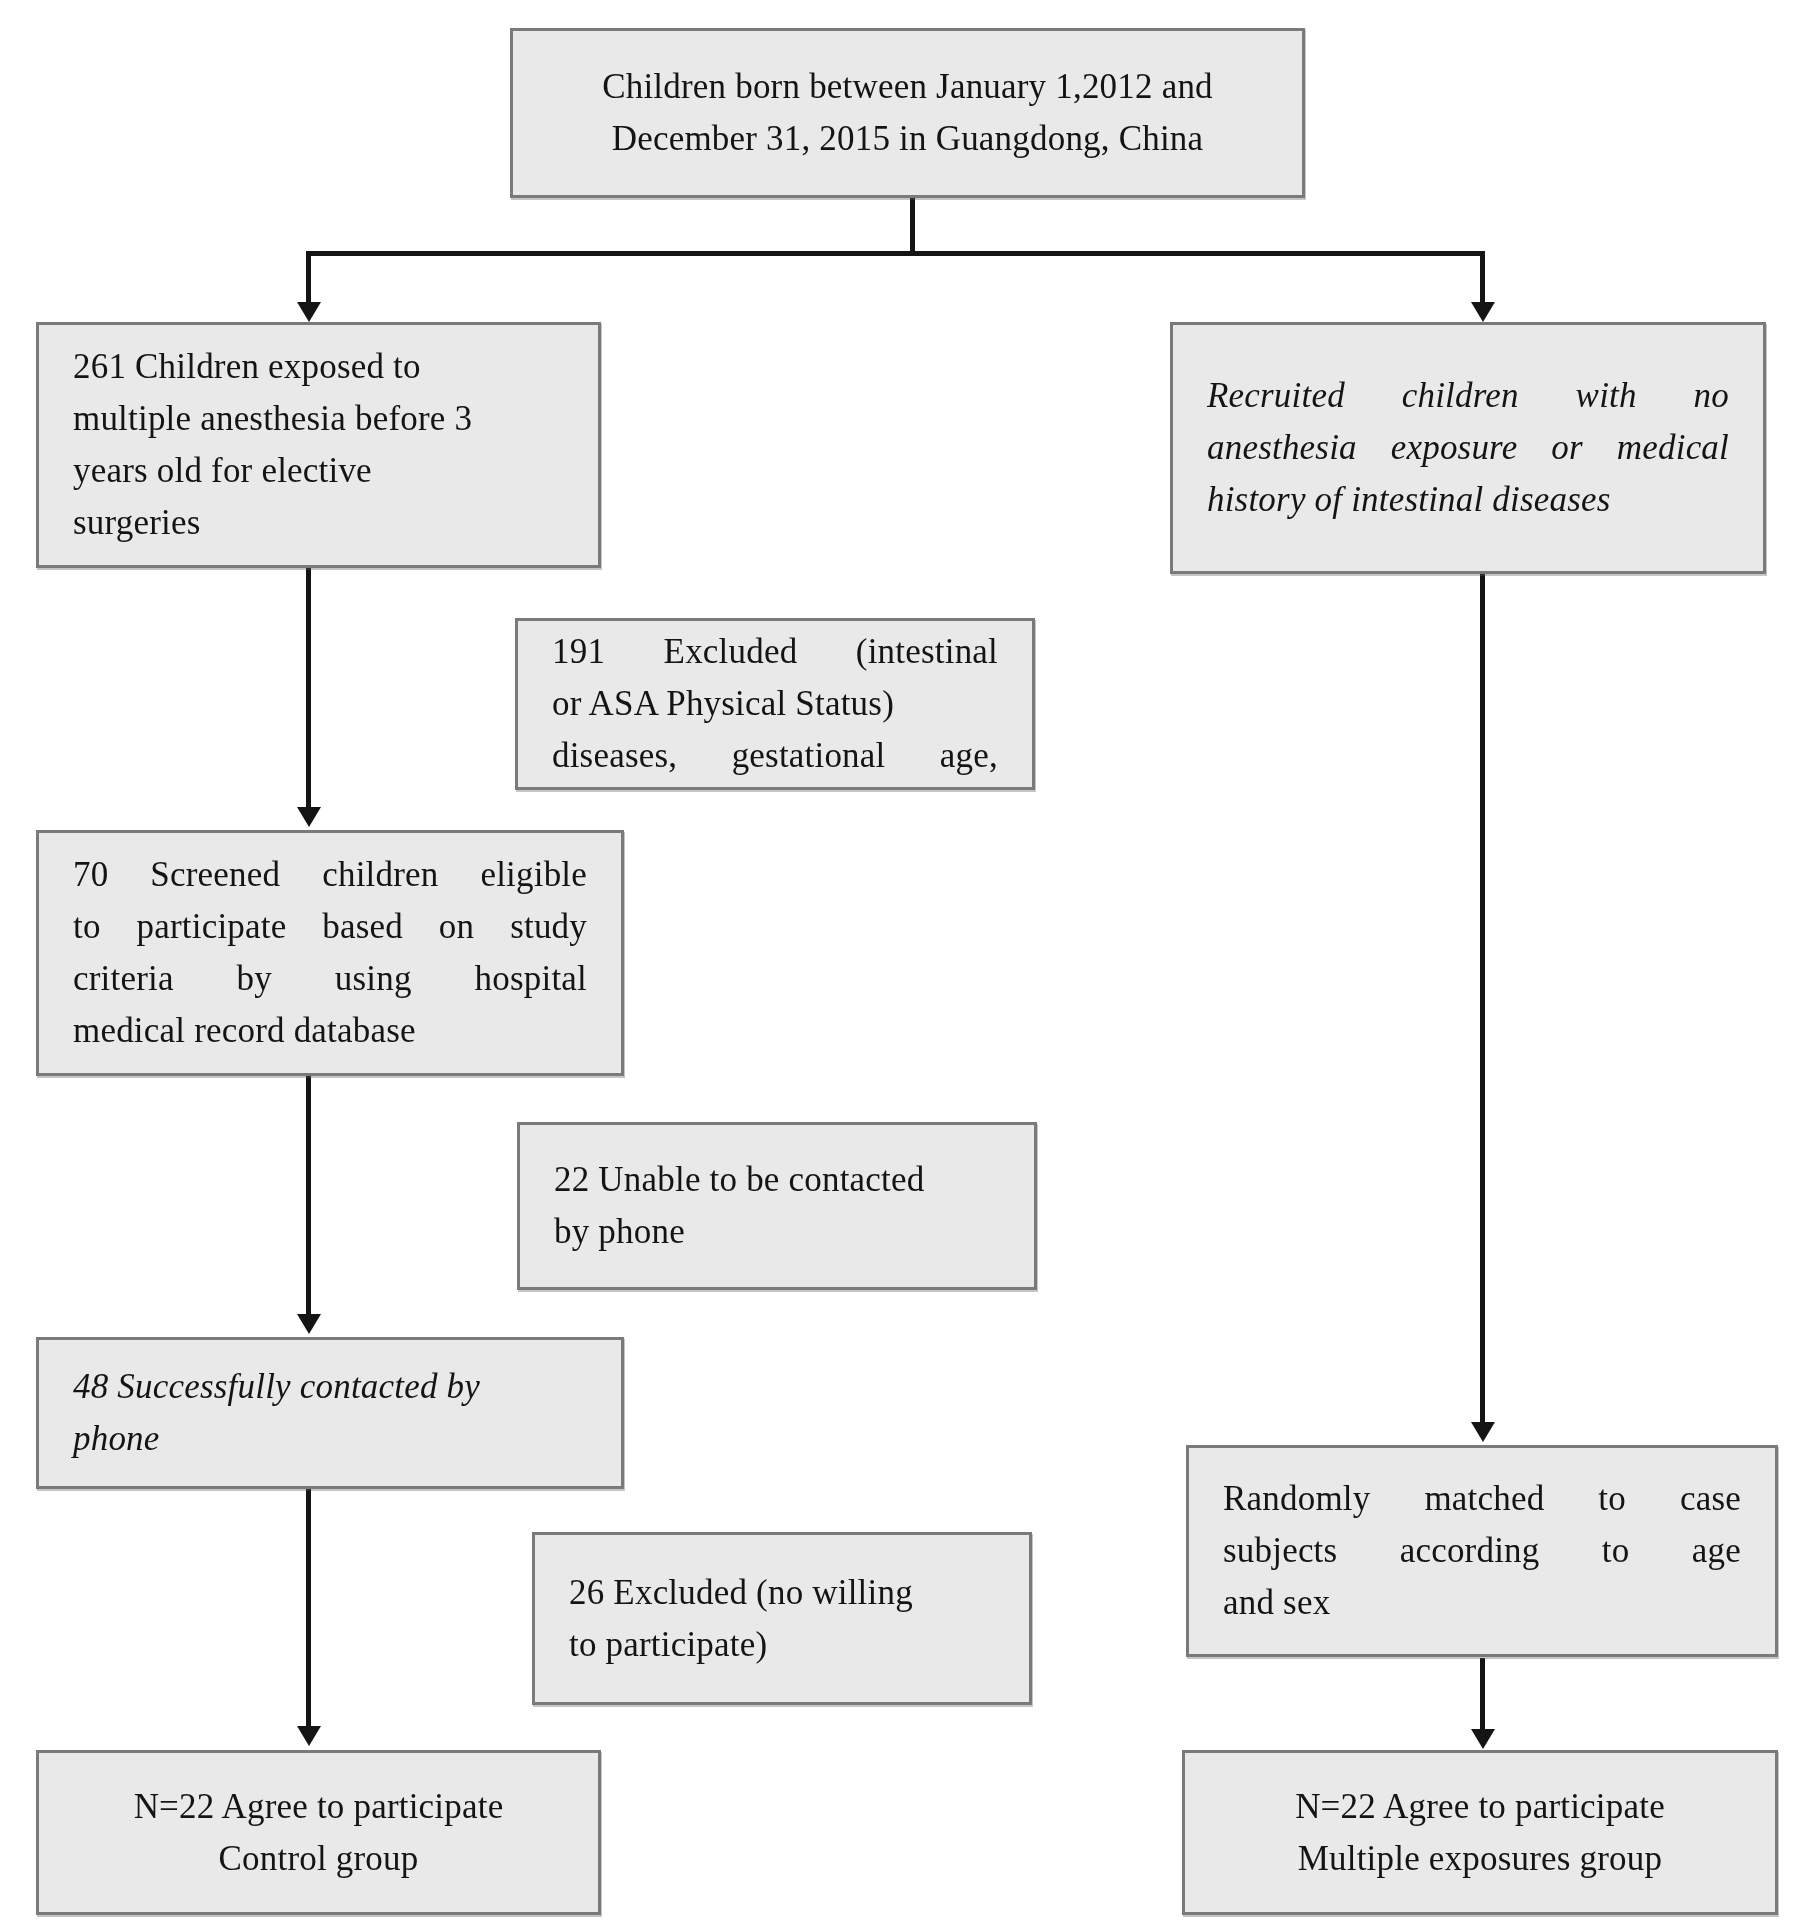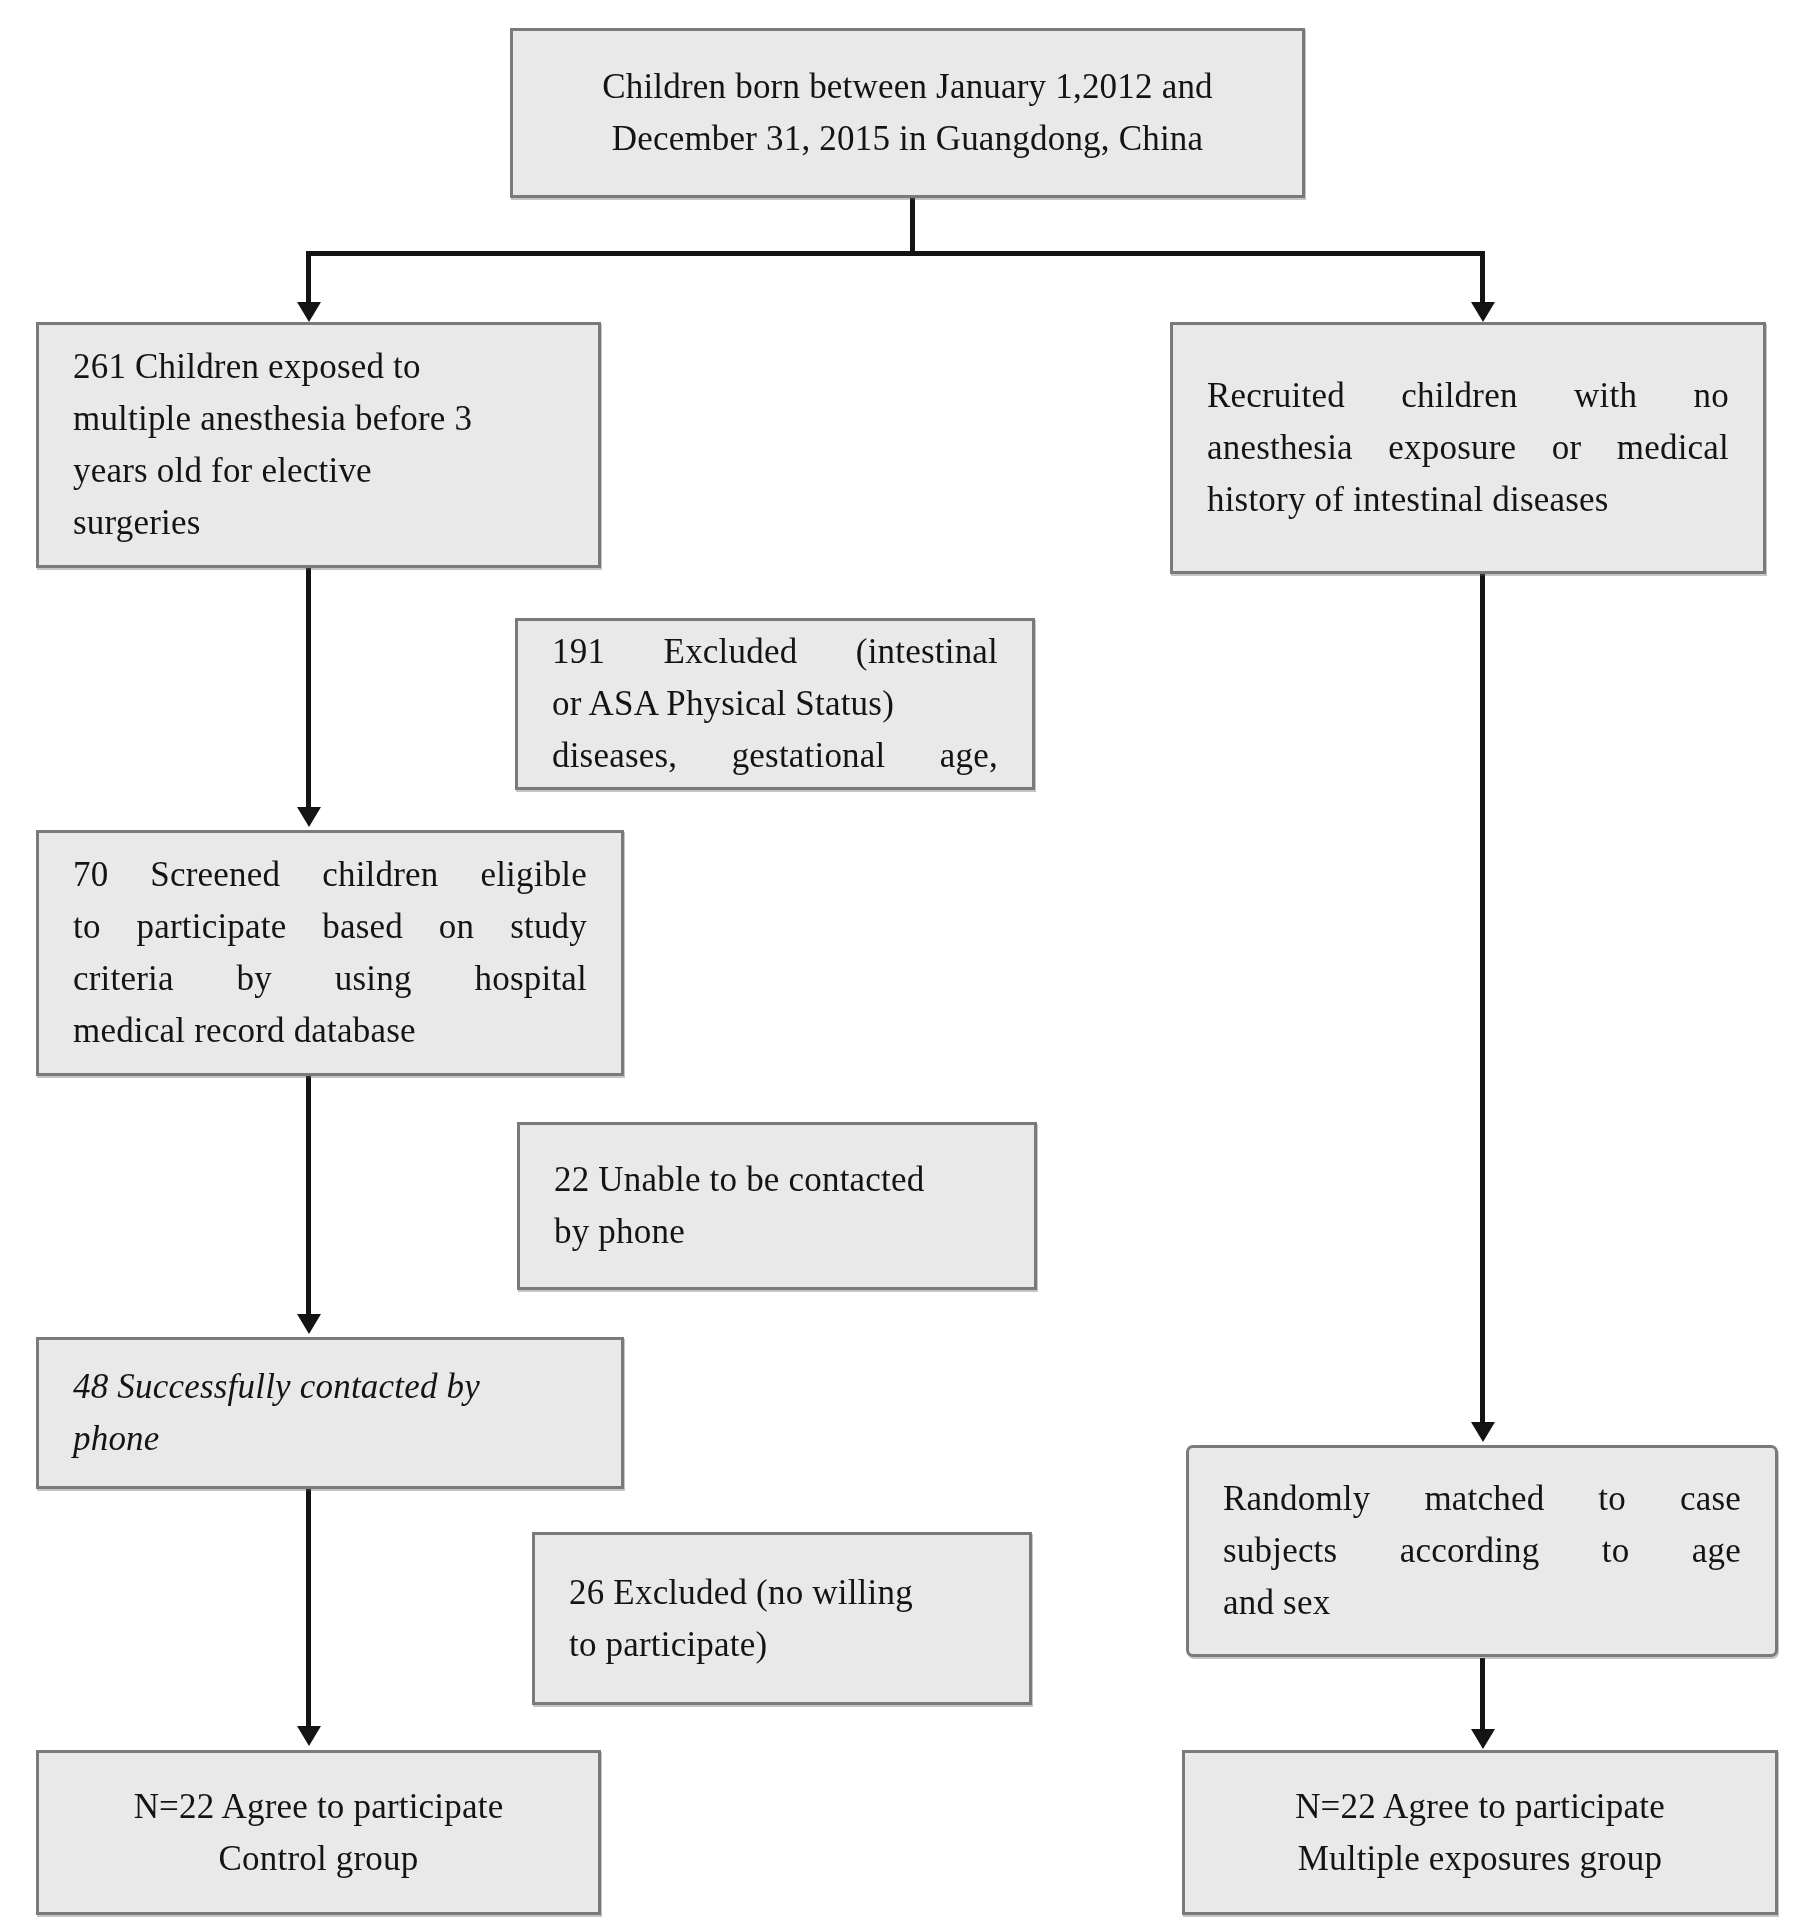--- a/index.html
+++ b/index.html
@@ -109,27 +109,27 @@
   <div class="node left" style="left:532px;top:1532px;width:500px;height:173px;">
       <div class="nline">26 Excluded (no willing</div>
       <div class="nline last">to participate)</div>
     </div>
 
   <div class="node center" style="left:36px;top:1750px;width:565px;height:165px;">
       <div class="nline">N=22 Agree to participate</div>
       <div class="nline last">Control group</div>
     </div>
 
-  <div class="node justify" style="left:1170px;top:322px;width:596px;height:252px;">
+  <div class="node justify" style="left:1170px;top:322px;width:596px;height:252px;font-style:italic;">
       <div class="nline">Recruited children with no</div>
       <div class="nline">anesthesia exposure or medical</div>
       <div class="nline last">history of intestinal diseases</div>
     </div>
 
-  <div class="node justify" style="left:1186px;top:1445px;width:592px;height:212px;border-radius:7px;">
+  <div class="node justify" style="left:1186px;top:1445px;width:592px;height:212px;">
       <div class="nline">Randomly matched to case</div>
       <div class="nline">subjects according to age</div>
       <div class="nline last">and sex</div>
     </div>
 
   <div class="node center" style="left:1182px;top:1750px;width:596px;height:165px;">
       <div class="nline">N=22 Agree to participate</div>
       <div class="nline last">Multiple exposures group</div>
     </div>
 

